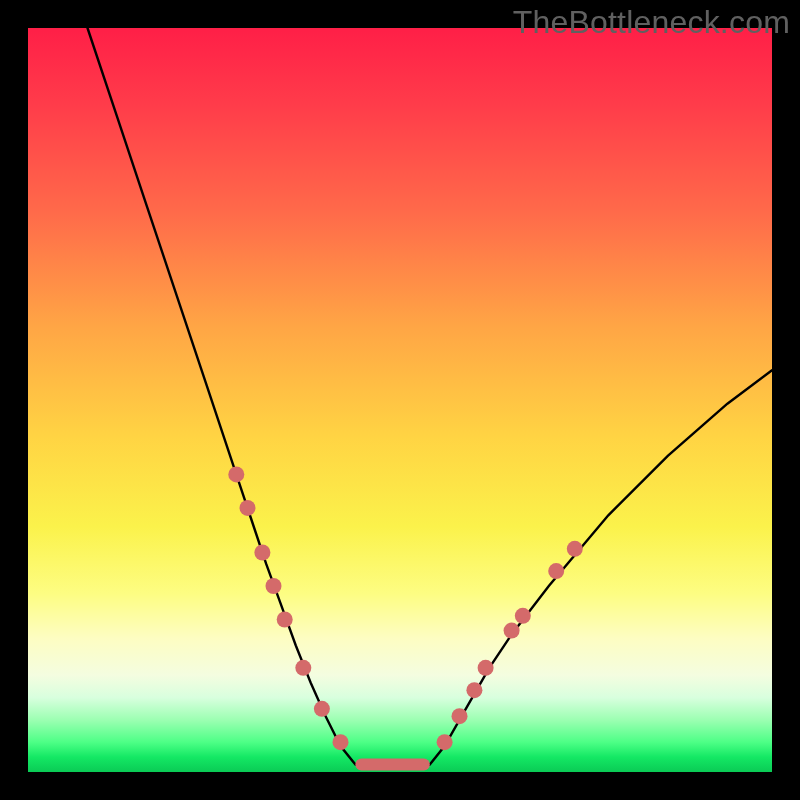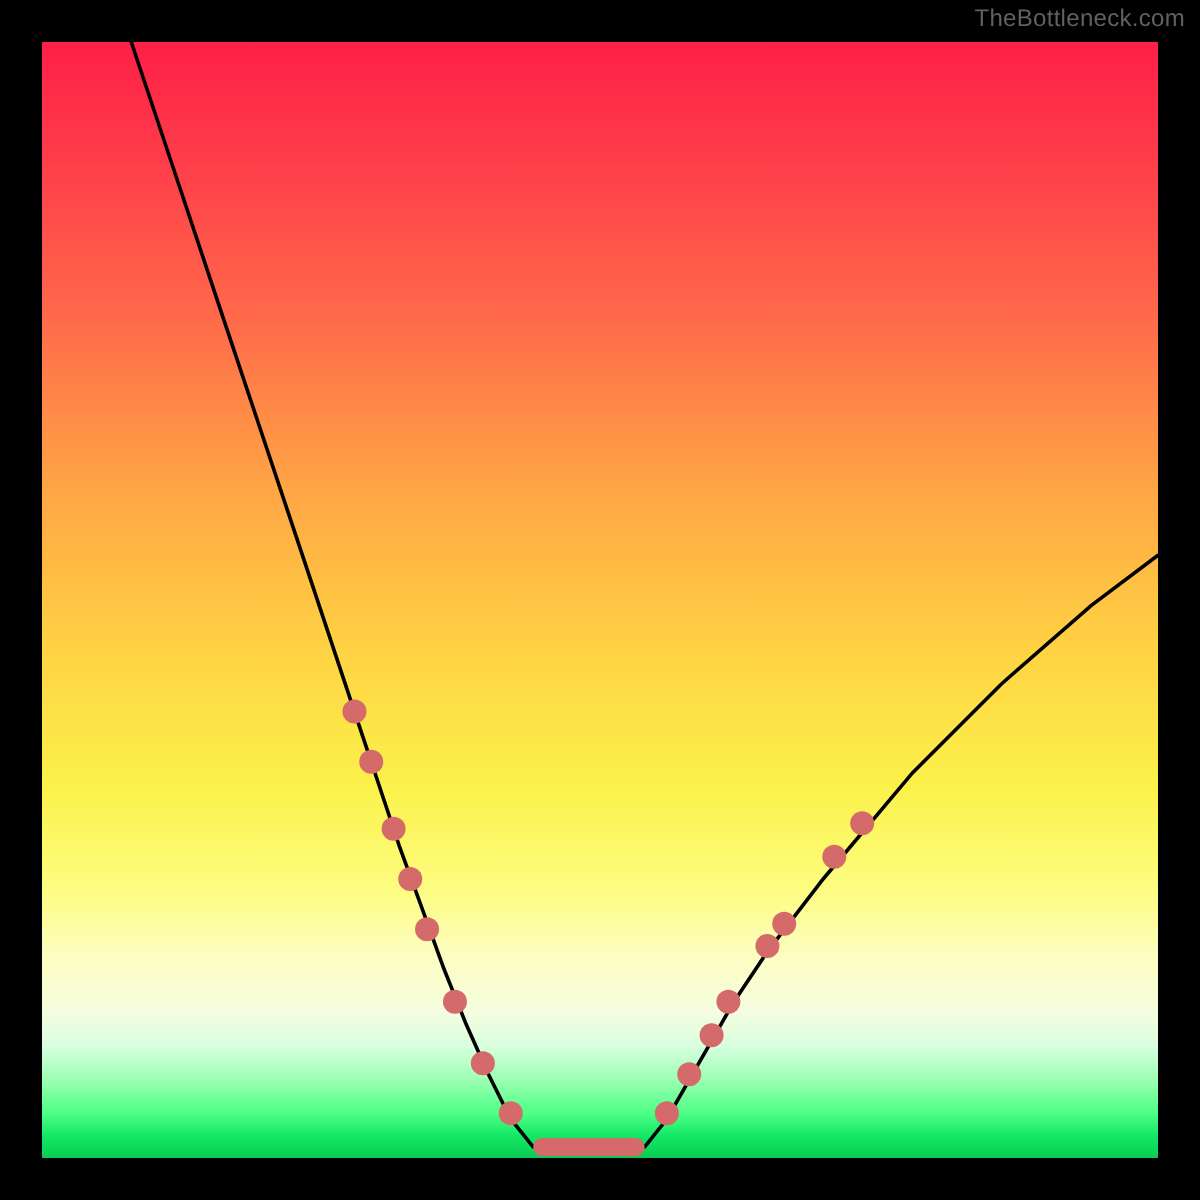--- a/index.html
+++ b/index.html
@@ -40,21 +40,21 @@
       #4dff86 96%,
       #14e864 98%,
       #0acb55 100%
     );
   }
   .watermark {
     position: absolute;
     top: 4px;
     right: 10px;
     color: #606060;
-    font-size: 16px;
+    font-size: 32px;
     font-weight: 500;
     letter-spacing: 0.2px;
     user-select: none;
   }
   svg.curve {
     position: absolute;
     left: 0;
     top: 0;
     width: 744px;
     height: 744px;

